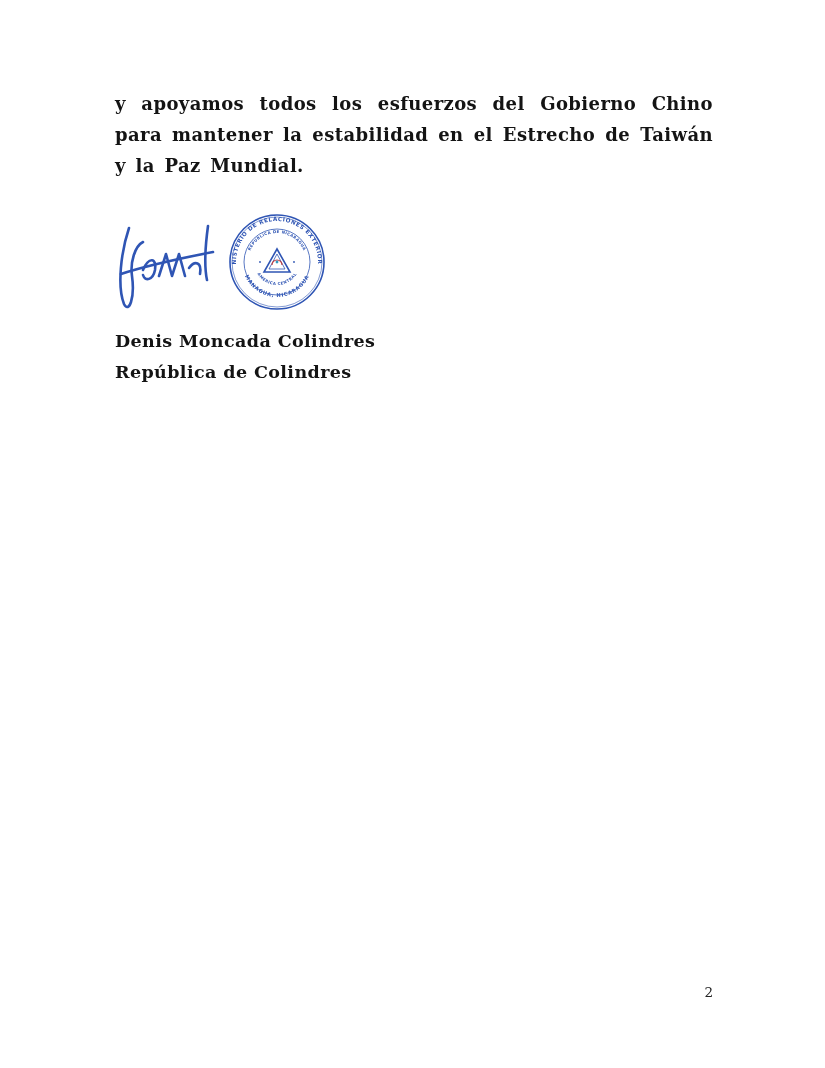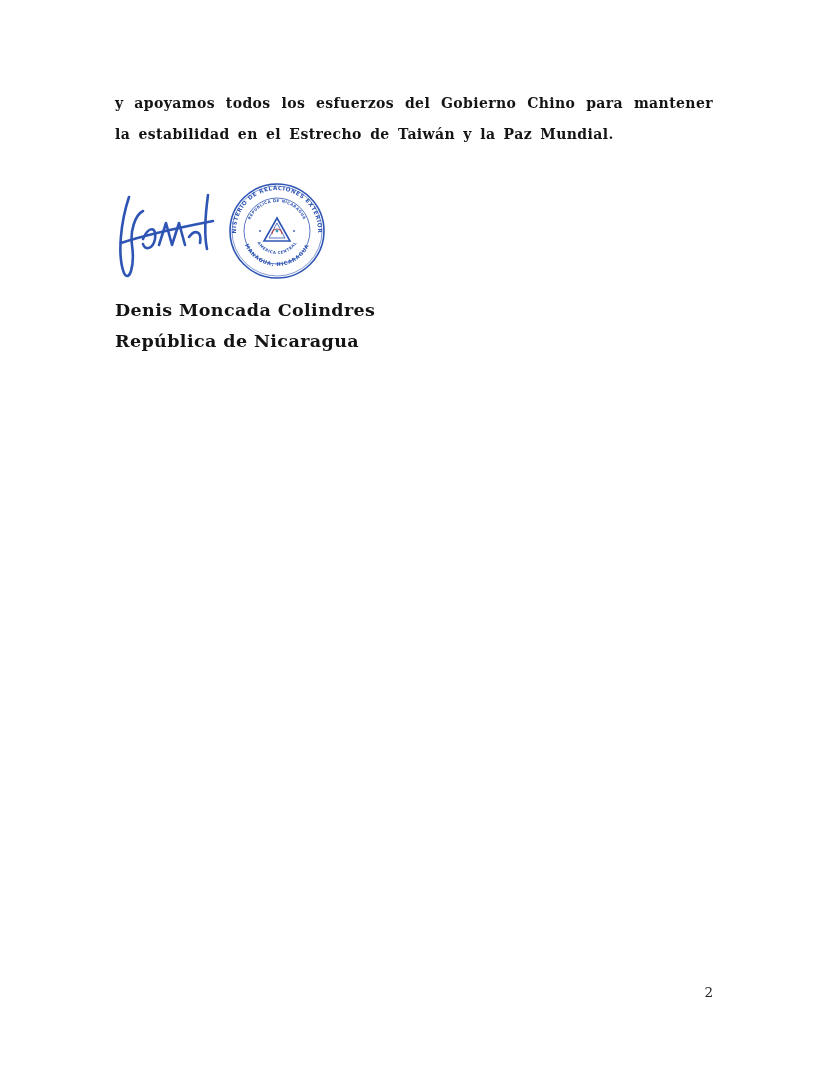--- a/index.html
+++ b/index.html
@@ -16,21 +16,21 @@
     font-family: "DejaVu Serif", "Liberation Serif", serif;
     color: #141414;
   }
   .content {
     position: absolute;
     left: 115px;
     top: 88px;
     width: 598px;
   }
   .para {
-    font-size: 14px;
+    font-size: 18px;
     font-weight: 700;
     line-height: 31px;
     letter-spacing: 0.4px;
     word-spacing: 3px;
     text-align: justify;
     margin: 0 0 31px 0;
   }
   .dateline {
     font-size: 17.5px;
     font-weight: 700;
@@ -123,18 +123,18 @@
           <polygon points="50,42 42,57 58,57" fill="none" stroke="#2f55b4" stroke-width="0.8"></polygon>
           <path d="M45,53 A 5,5 0 0 1 55,53" fill="none" stroke="#c23a3a" stroke-width="1.1"></path>
           <circle cx="50" cy="50" r="1.4" fill="#2f9bc2"></circle>
           <circle cx="33" cy="50" r="0.9" fill="#2f55b4"></circle>
           <circle cx="67" cy="50" r="0.9" fill="#2f55b4"></circle>
         </g>
       </svg>
     </div>
 
     <div class="signatory-line">Denis Moncada Colindres</div>
-    <div class="signatory-line">República de Nicaragua</div>
+    <div class="signatory-line">República de Colindres</div>
 
   </div>
 
   <div class="page-number">2</div>
 </div>
 
 </body></html>

